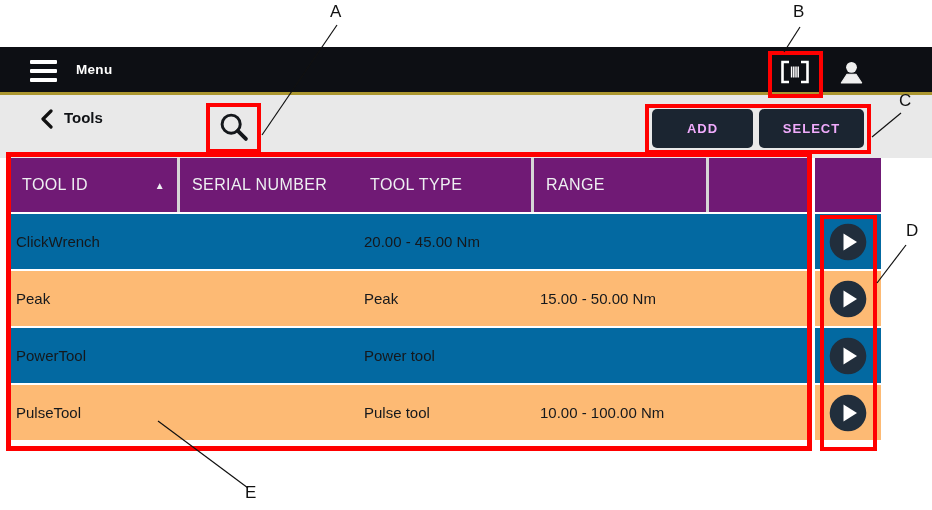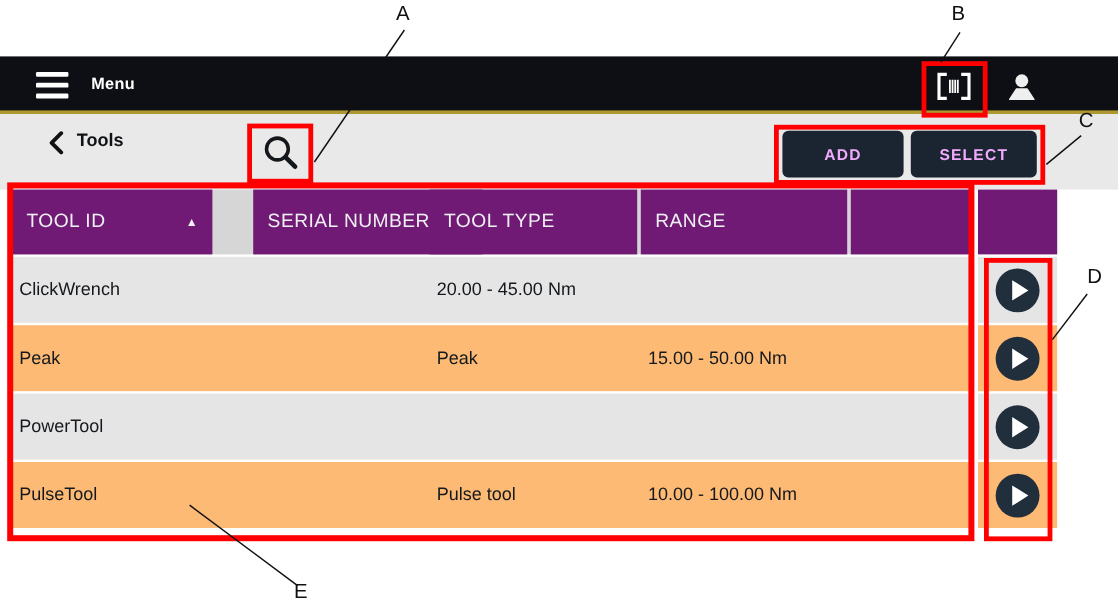--- a/index.html
+++ b/index.html
@@ -33,32 +33,32 @@
   #select-btn{left:759px;width:105px;}
 
   
   #header-backdrop{left:10px;top:158px;width:800px;height:54px;background:#d6d6d6;}
   .th{
     position:absolute;top:158px;height:54px;background:#701a75;color:#eef0f2;
     font-size:16px;letter-spacing:.4px;display:flex;align-items:center;
     padding-left:12px;box-sizing:border-box;cursor:pointer;
   }
   #th-toolid{left:10px;width:167px;}
-  #th-serial{left:180px;width:191px;margin-left:31px;}
+  #th-serial{left:180px;width:191px;}
   #th-type{left:358px;width:173px;}
   #th-range{left:534px;width:172px;}
   #th-empty{left:709px;width:101px;}
   #th-actions{left:815px;width:66px;cursor:default;}
   .sort-icon{margin-left:auto;margin-right:12px;font-size:10px;color:#eef0f2;}
 
   .t-row{
     position:absolute;left:10px;width:800px;height:55px;
     display:flex;align-items:center;font-size:15px;color:#15181c;cursor:pointer;
   }
-  .row-light{background:#e5e5e5;}
+  .row-light{background:#0369a1;}
   .row-dark{background:#fdba74;}
   .cell{padding-left:6px;box-sizing:border-box;overflow:hidden;white-space:nowrap;}
   .c-toolid{width:170px;}
   .c-serial{width:178px;}
   .c-type{width:176px;}
   .c-range{width:176px;}
 
   .a-row{
     position:absolute;left:815px;width:66px;height:55px;
     display:flex;align-items:center;justify-content:center;
@@ -158,20 +158,21 @@
   <div class="t-row row-dark" style="top: 271px;">
     <div class="cell c-toolid">Peak</div>
     <div class="cell c-serial"></div>
     <div class="cell c-type">Peak</div>
     <div class="cell c-range">15.00 - 50.00 Nm</div>
   </div>
 
   <div class="t-row row-light" style="top: 328px;">
     <div class="cell c-toolid">PowerTool</div>
     <div class="cell c-serial"></div>
+    <div class="cell c-type">Power tool</div>
   </div>
 
   <div class="t-row row-dark" style="top: 385px;">
     <div class="cell c-toolid">PulseTool</div>
     <div class="cell c-serial"></div>
     <div class="cell c-type">Pulse tool</div>
     <div class="cell c-range">10.00 - 100.00 Nm</div>
   </div>
 </div>
 <div id="actions-container">

